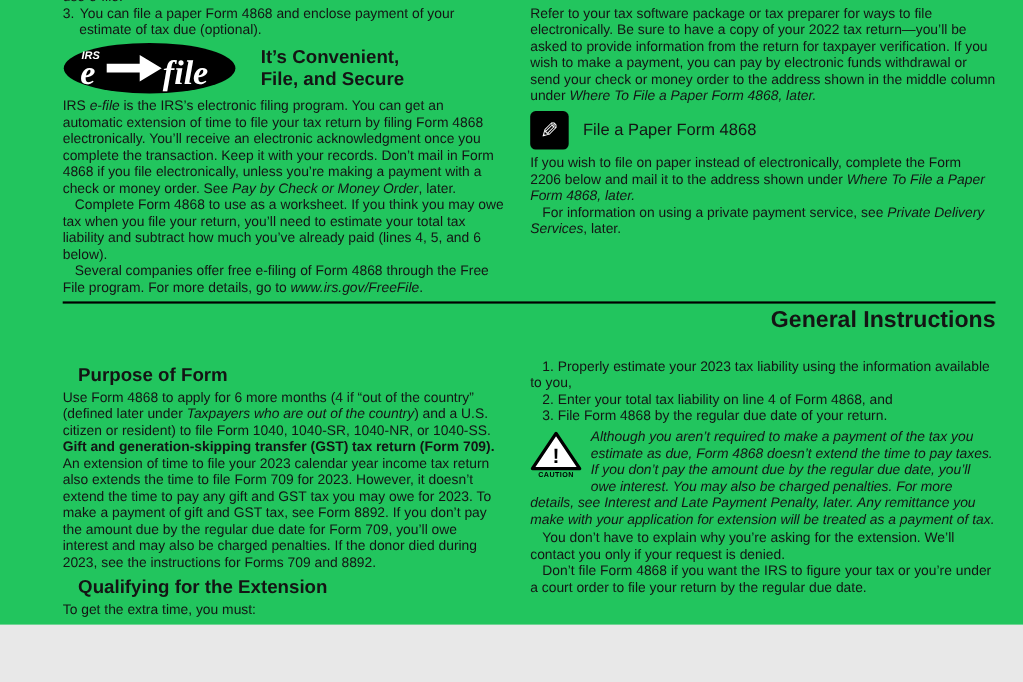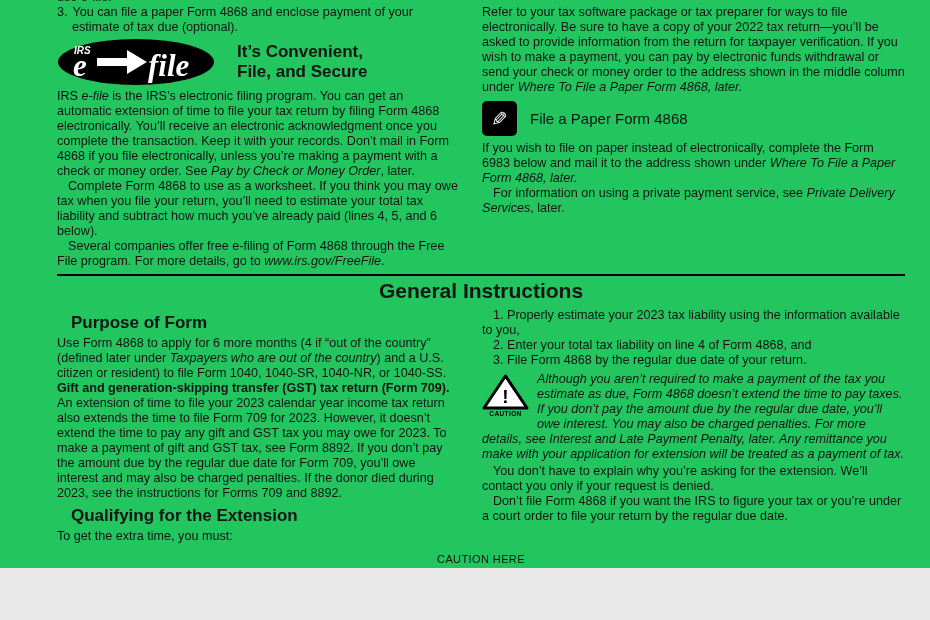--- a/index.html
+++ b/index.html
@@ -28,21 +28,21 @@
   .svg-irs { fill: #fff; font-family: "Liberation Sans", sans-serif; font-weight: 700; font-style: italic; font-size: 10px; }
   .svg-e, .svg-file { fill: #fff; font-family: "Liberation Serif", serif; font-weight: 700; font-style: italic; font-size: 31px; }
   .efile-heading { font-size: 17px; line-height: 20px; font-weight: 700; }
 
   .paper-row { display: flex; align-items: center; gap: 13px; margin: 6px 0 5px; }
   .pen-box { width: 35px; height: 35px; background: #000; border-radius: 5px; display: flex; align-items: center; justify-content: center; flex: 0 0 35px; }
   .pen-glyph { color: #fff; font-size: 20px; transform: scaleX(-1); line-height: 1; }
   .paper-heading { font-size: 15px; font-weight: 400; }
 
   .gi-rule { border-top: 2px solid #000; margin-top: 5px; }
-  .gi-heading { font-size: 21px; font-weight: 700; text-align: center; margin: 3px 0 5px; line-height: 24px; }
+  .gi-heading { font-size: 21px; font-weight: 700; text-align: right; margin: 3px 0 23px; line-height: 24px; }
   .h2 { font-size: 17px; font-weight: 700; margin: 5px 14px 3px; line-height: 20px; }
 
   .caution-block { margin: 4px 0 2px; overflow: visible; }
   .caution-float { float: left; margin: 2px 8px 0 0; }
   .caution-text { font-style: italic; }
   .svg-excl { font-family: "Liberation Sans", sans-serif; font-weight: 700; font-size: 19px; fill: #000; }
   .svg-caution { font-family: "Liberation Sans", sans-serif; font-weight: 700; font-size: 6.5px; fill: #000; letter-spacing: 0.4px; }
   .after-caution { clear: both; }
 
   .detach { margin-top: 8px; }
@@ -91,21 +91,21 @@
       <div class="col-r">
         <p><span>Refer to your tax software package or tax preparer for ways to file electronically. Be sure to have a copy of your 2022 tax return—you’ll be asked to provide information from the return for taxpayer verification. If you wish to make a payment, you can pay by electronic funds withdrawal or send your check or money order to the address shown in the middle column under </span><span class="it">Where To File a Paper Form 4868</span><span class="it">, later.</span></p>
 
         <div class="paper-row">
           <span class="pen-box">
               <span class="pen-glyph">✎</span>
             </span>
           <span class="paper-heading">File a Paper Form 4868</span>
         </div>
 
-        <p><span>If you wish to file on paper instead of electronically, complete the Form 6983 below and mail it to the address shown under </span><span class="it">Where To File a Paper Form 4868</span><span class="it">, later.</span></p>
+        <p><span>If you wish to file on paper instead of electronically, complete the Form 2206 below and mail it to the address shown under </span><span class="it">Where To File a Paper Form 4868</span><span class="it">, later.</span></p>
         <p class="ind"><span>For information on using a private payment service, see </span><span class="it">Private Delivery Services</span><span>, later.</span></p>
       </div>
     </div>
 
     <div class="gi-rule"></div>
     <div class="gi-heading">General Instructions</div>
 
     <div class="cols">
       <div class="col-l">
         <div class="h2">Purpose of Form</div>

